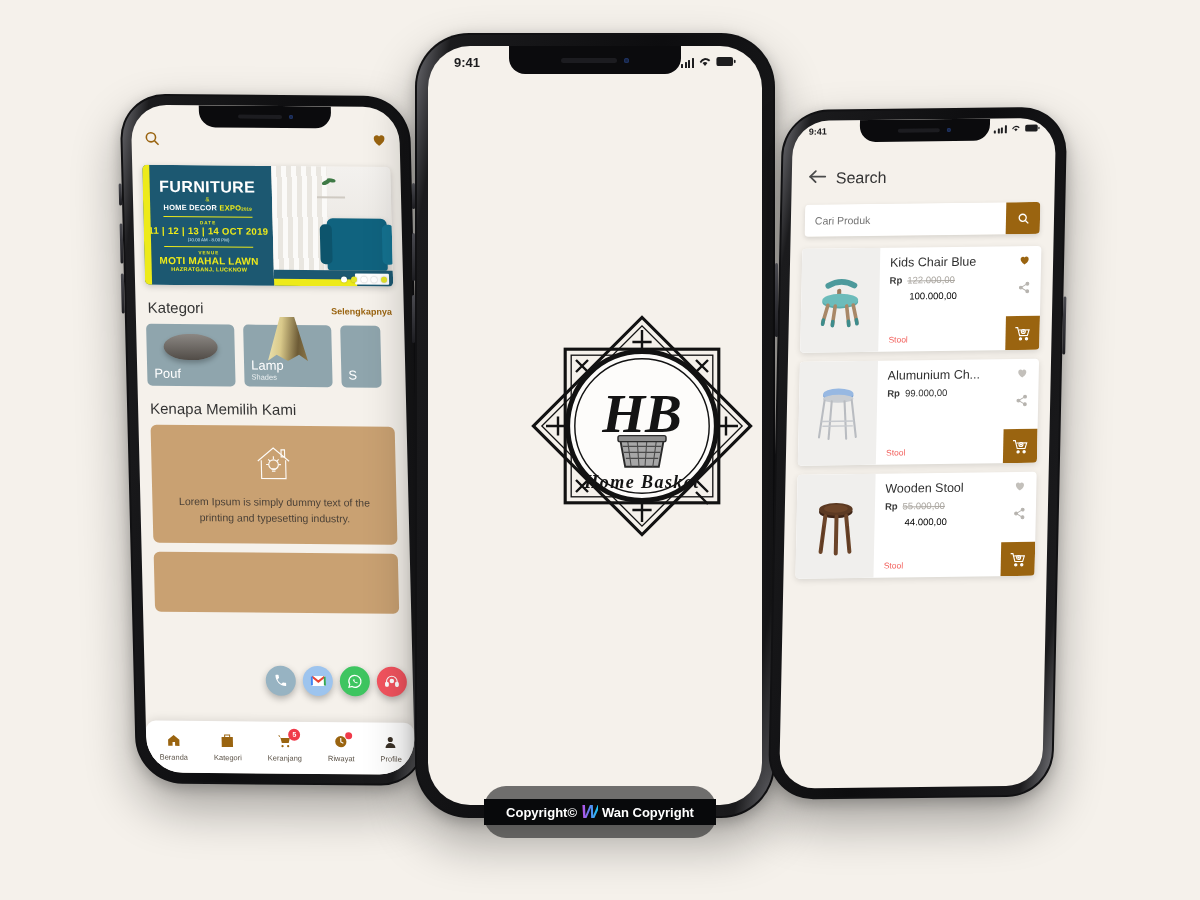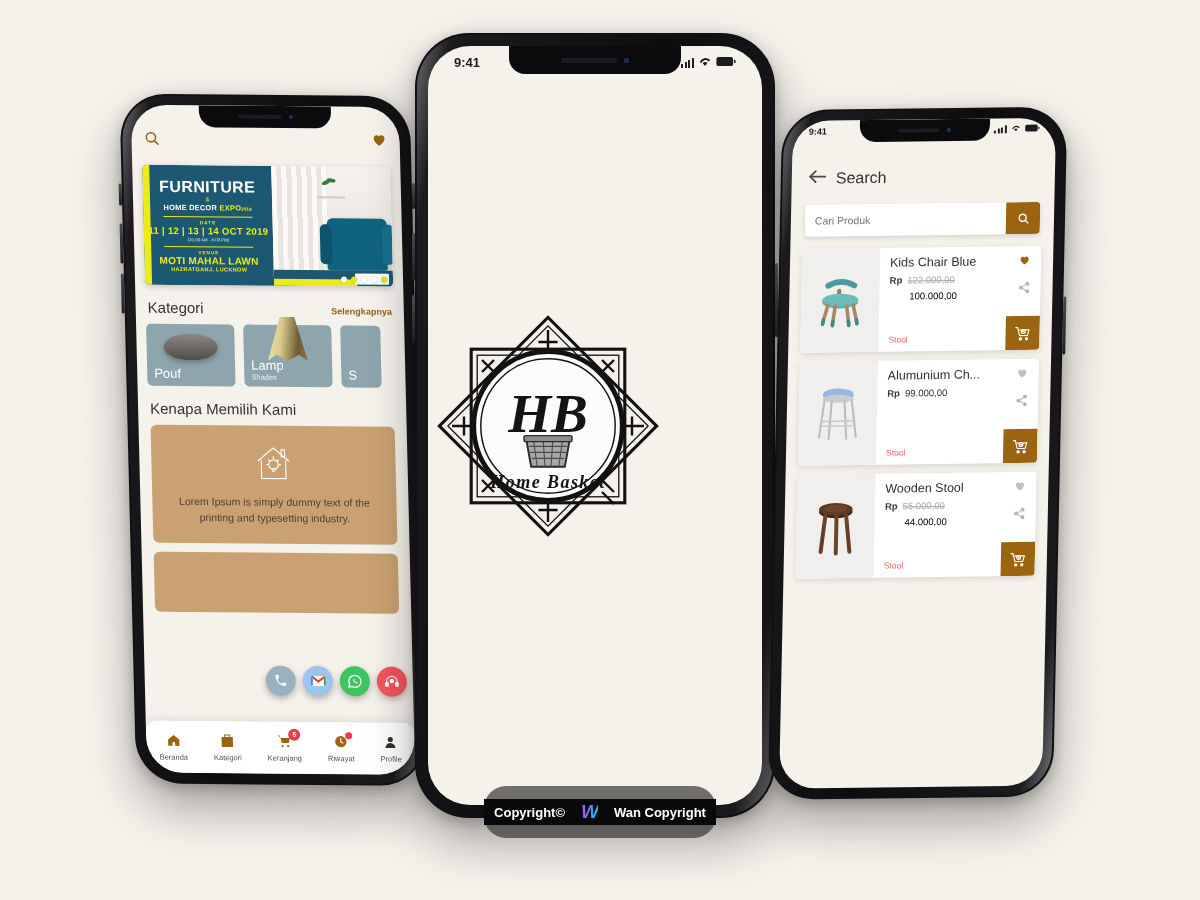--- a/index.html
+++ b/index.html
@@ -183,21 +183,21 @@
     border-radius: 54px;
     padding: 13px;
   }
   #phone-center::before{ border-radius:52px; }
   #phone-center .screen{ border-radius:42px; background:#f5f1eb; }
   #phone-center .notch{ width:172px; height:28px; }
   #phone-center .speaker{ width:56px;height:5px; }
   #phone-center .cam{ width:5px;height:5px; }
   #phone-center .statusbar{ padding: 9px 26px 0; font-size:13px; }
 
-  .logo-wrap{position:absolute;inset:0;display:flex;align-items:center;justify-content:flex-start;}
+  .logo-wrap{position:absolute;inset:0;display:flex;align-items:center;justify-content:flex-end;}
 
   
   #phone-right{
     left: 775px; top: 110px;
     width: 285px; height: 690px;
     transform: rotate(1.2deg) skewY(-1.9deg);
     transform-origin: 0% 50%;
   }
   #phone-right .notch{ width:130px;height:22px; }
   #phone-right .speaker{ width:42px;height:4px; }
@@ -234,21 +234,21 @@
     display:flex;align-items:center;justify-content:center;color:#fff;}
 
   
   #watermark{
     position:absolute;left:484px;top:786px;width:232px;height:52px;
     background:rgba(60,60,60,.72);border-radius:22px;
     display:flex;align-items:center;justify-content:center;z-index:200;
   }
   .wm-inner{
     width:100%;height:26px;background:#08090b;
-    display:flex;align-items:center;justify-content:center;gap:16px;
+    display:flex;align-items:center;justify-content:center;gap:4px;
     color:#fff;font-size:13px;font-weight:bold;
   }
   .wm-logo{font-size:19px;font-weight:bold;font-style:italic;
     background:linear-gradient(90deg,#d048e8 0%,#6a7bf0 45%,#19c6f5 100%);
     -webkit-background-clip:text;background-clip:text;color:transparent;letter-spacing:-1px;}
 </style>
 </head>
 <body>
 
 <div id="stage">

